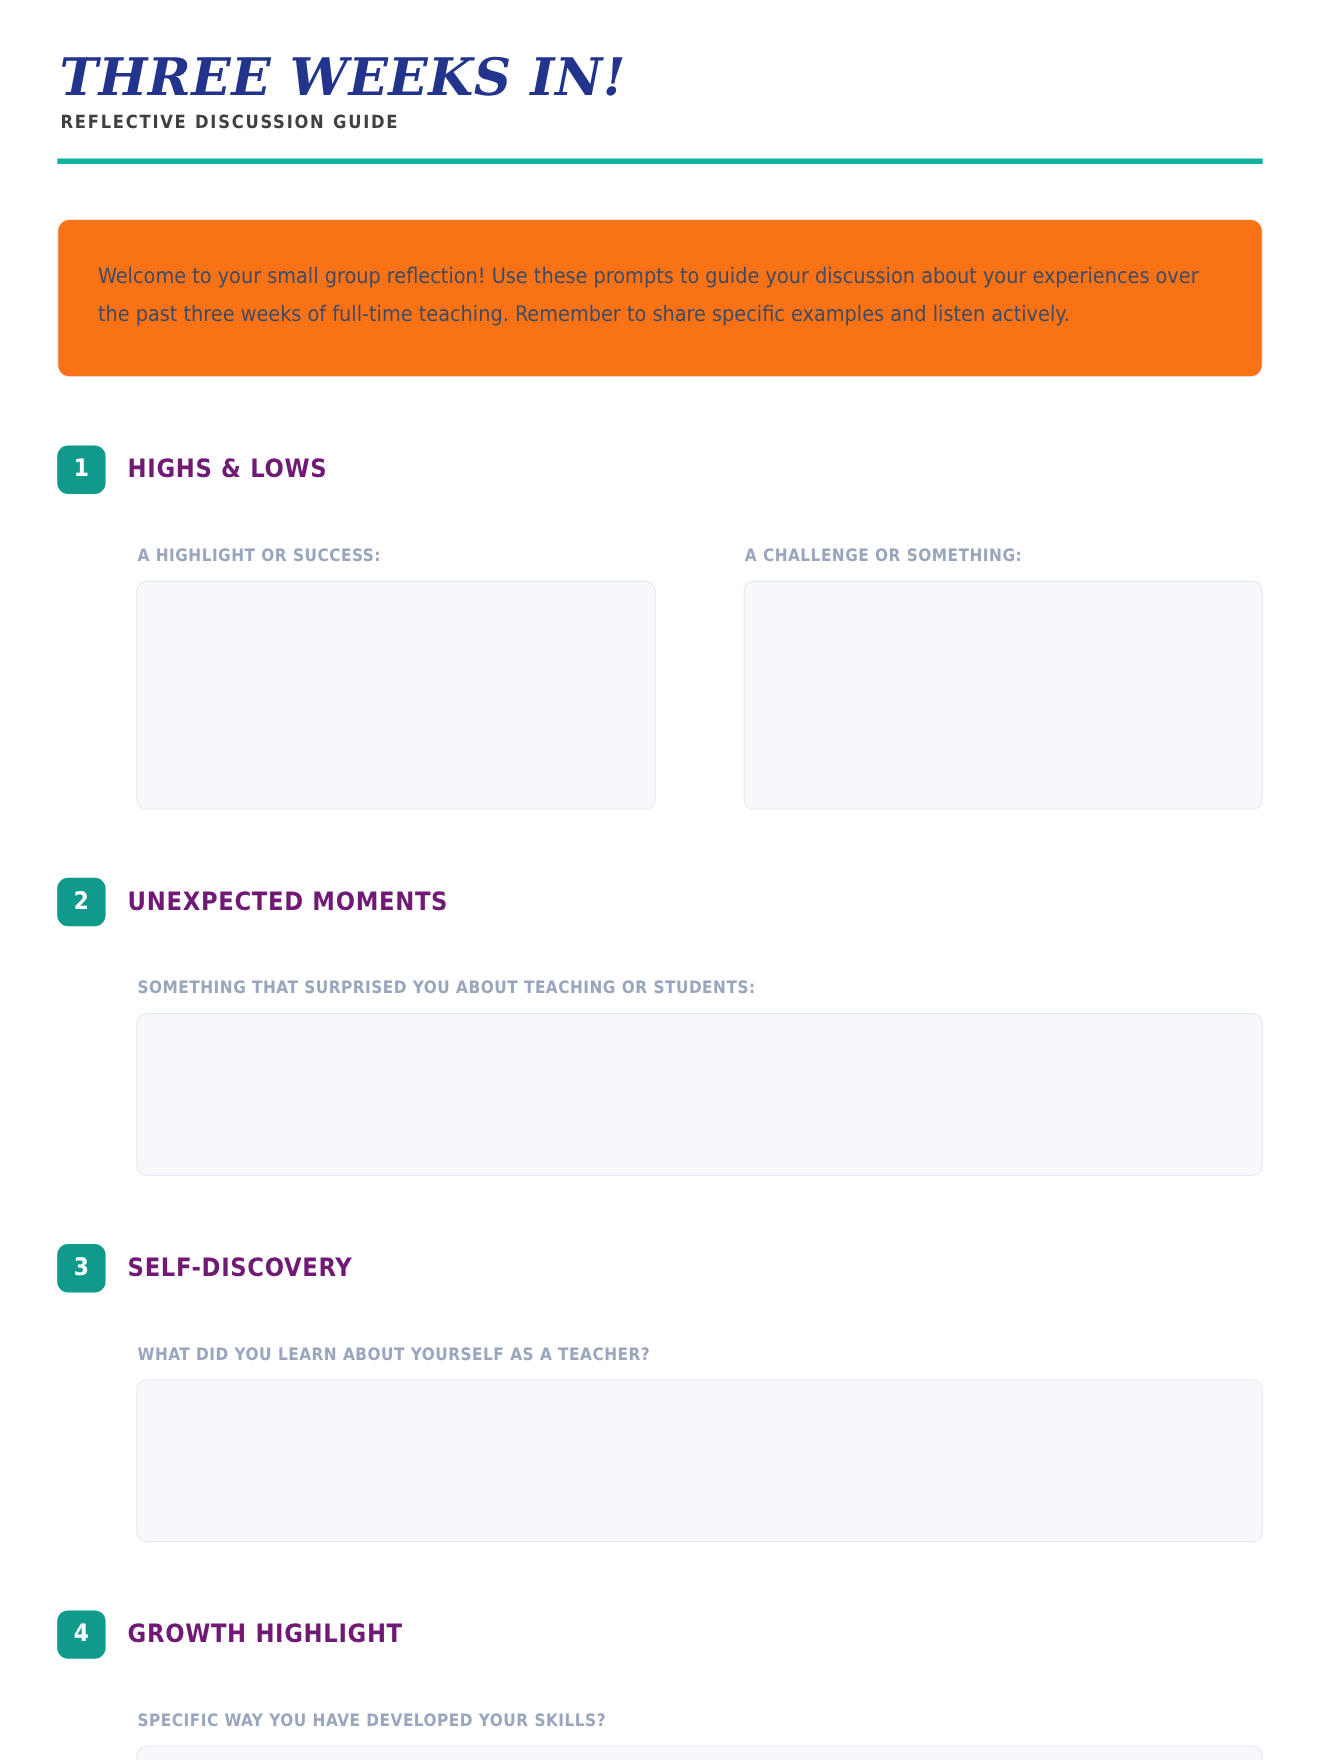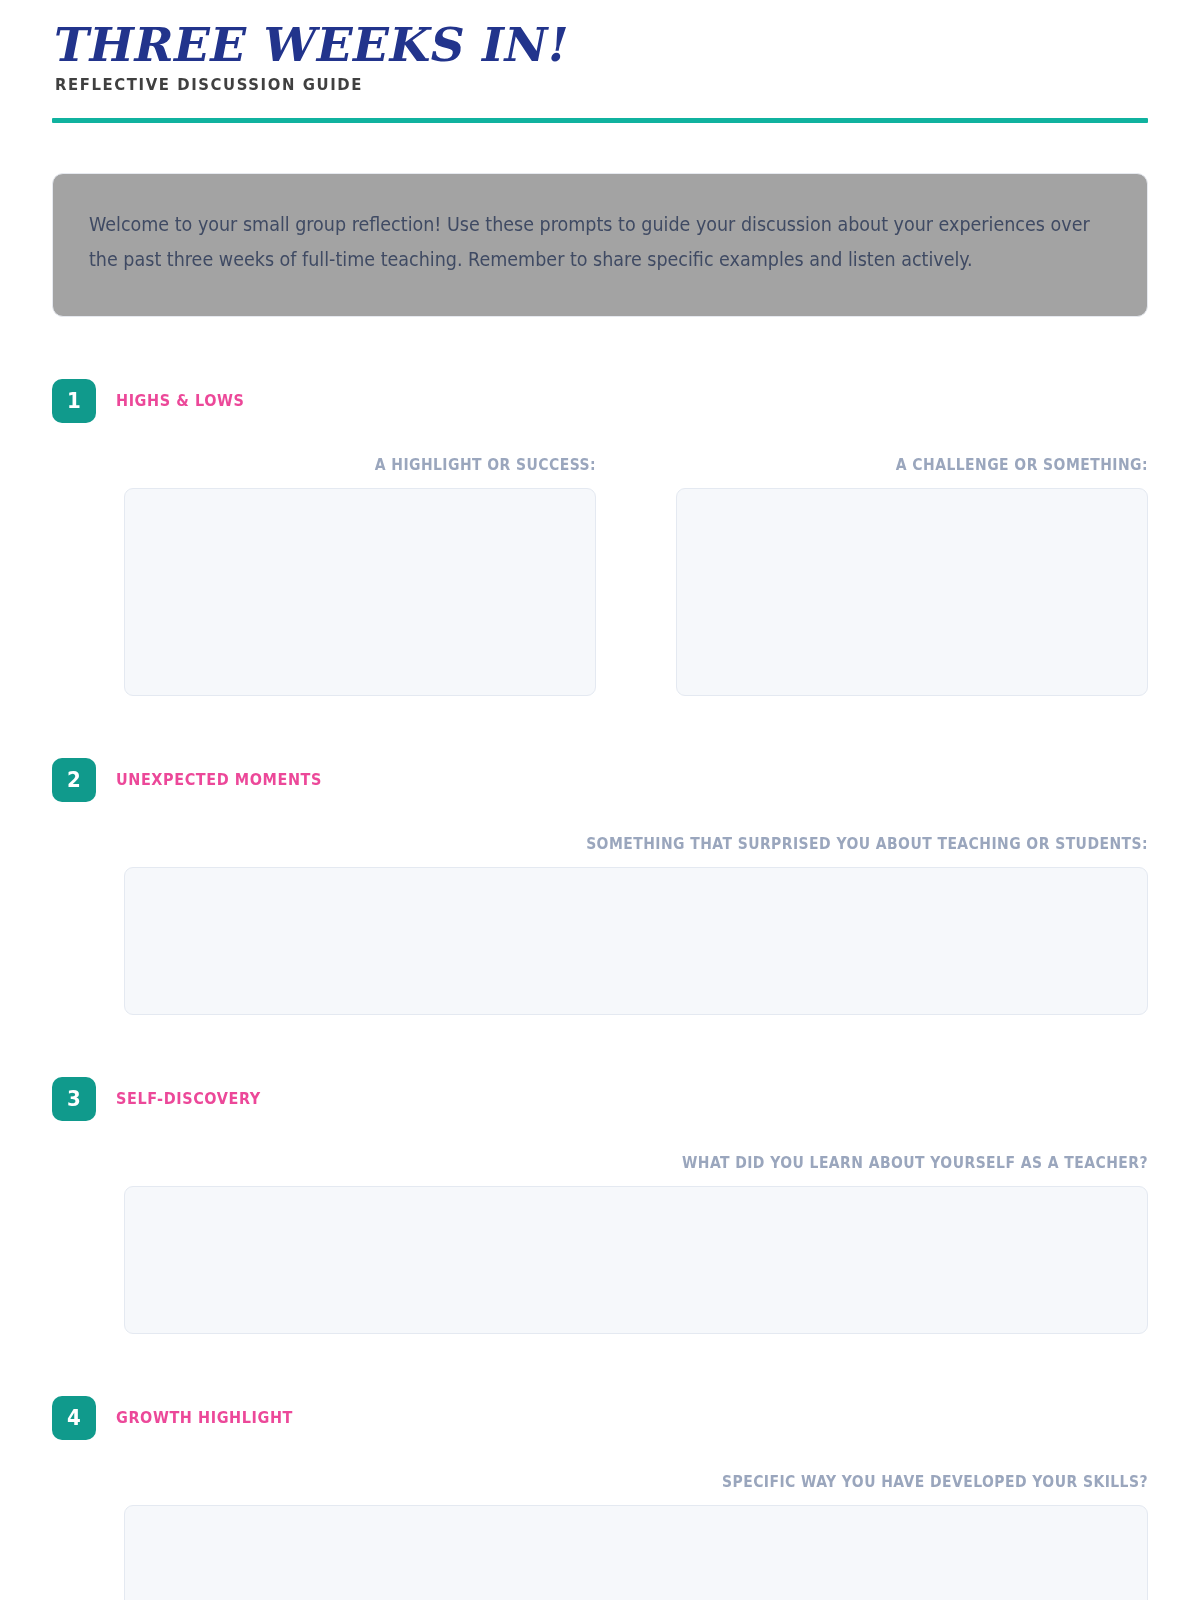--- a/index.html
+++ b/index.html
@@ -17,21 +17,21 @@
   .page {
     width: 1200px;
     height: 1600px;
     box-sizing: border-box;
     padding: 0 52px;
     position: relative;
   }
 
   
   .header {
-    padding-top: 20px;
+    padding-top: 46px;
   }
   .doc-title {
     font-family: "DejaVu Serif", "Liberation Serif", serif;
     font-style: italic;
     font-weight: bold;
     font-size: 47px;
     line-height: 1.05;
     color: #22348c;
     letter-spacing: 0.5px;
     margin: 0 0 6px 2px;
@@ -50,21 +50,21 @@
     background: #10b29f;
     border-radius: 1px;
     width: 100%;
   }
 
   
   .intro-card {
     margin-top: 50px;
     border: 1px solid #e6e9ef;
     border-radius: 11px;
-    background: #a3a3a3;
+    background: #f97316;
     padding: 34px 36px 38px 36px;
   }
   .intro-text {
     margin: 0;
     font-family: "DejaVu Sans Condensed", "Liberation Sans Narrow", "Liberation Sans", sans-serif;
     font-size: 19.5px;
     line-height: 1.78;
     color: #3f4a63;
   }
 
@@ -87,32 +87,31 @@
     font-weight: bold;
     font-size: 22px;
     display: flex;
     align-items: center;
     justify-content: center;
     flex: 0 0 auto;
   }
   .section-title {
     font-family: "DejaVu Sans Condensed", "Liberation Sans Narrow", "Liberation Sans", sans-serif;
     font-weight: bold;
-    font-size: 16px;
+    font-size: 23px;
     letter-spacing: 0.6px;
-    color: #ec4899;
+    color: #701a75;
     margin: 0;
   }
 
   .fields {
-    margin-top: 33px;
+    margin-top: 47px;
     padding-left: 72px;
     display: flex;
     gap: 80px;
-    text-align: right;
   }
   .field {
     flex: 1 1 0;
     min-width: 0;
   }
   .field-label {
     font-family: "DejaVu Sans Condensed", "Liberation Sans Narrow", "Liberation Sans", sans-serif;
     font-weight: bold;
     font-size: 15.5px;
     letter-spacing: 0.45px;

